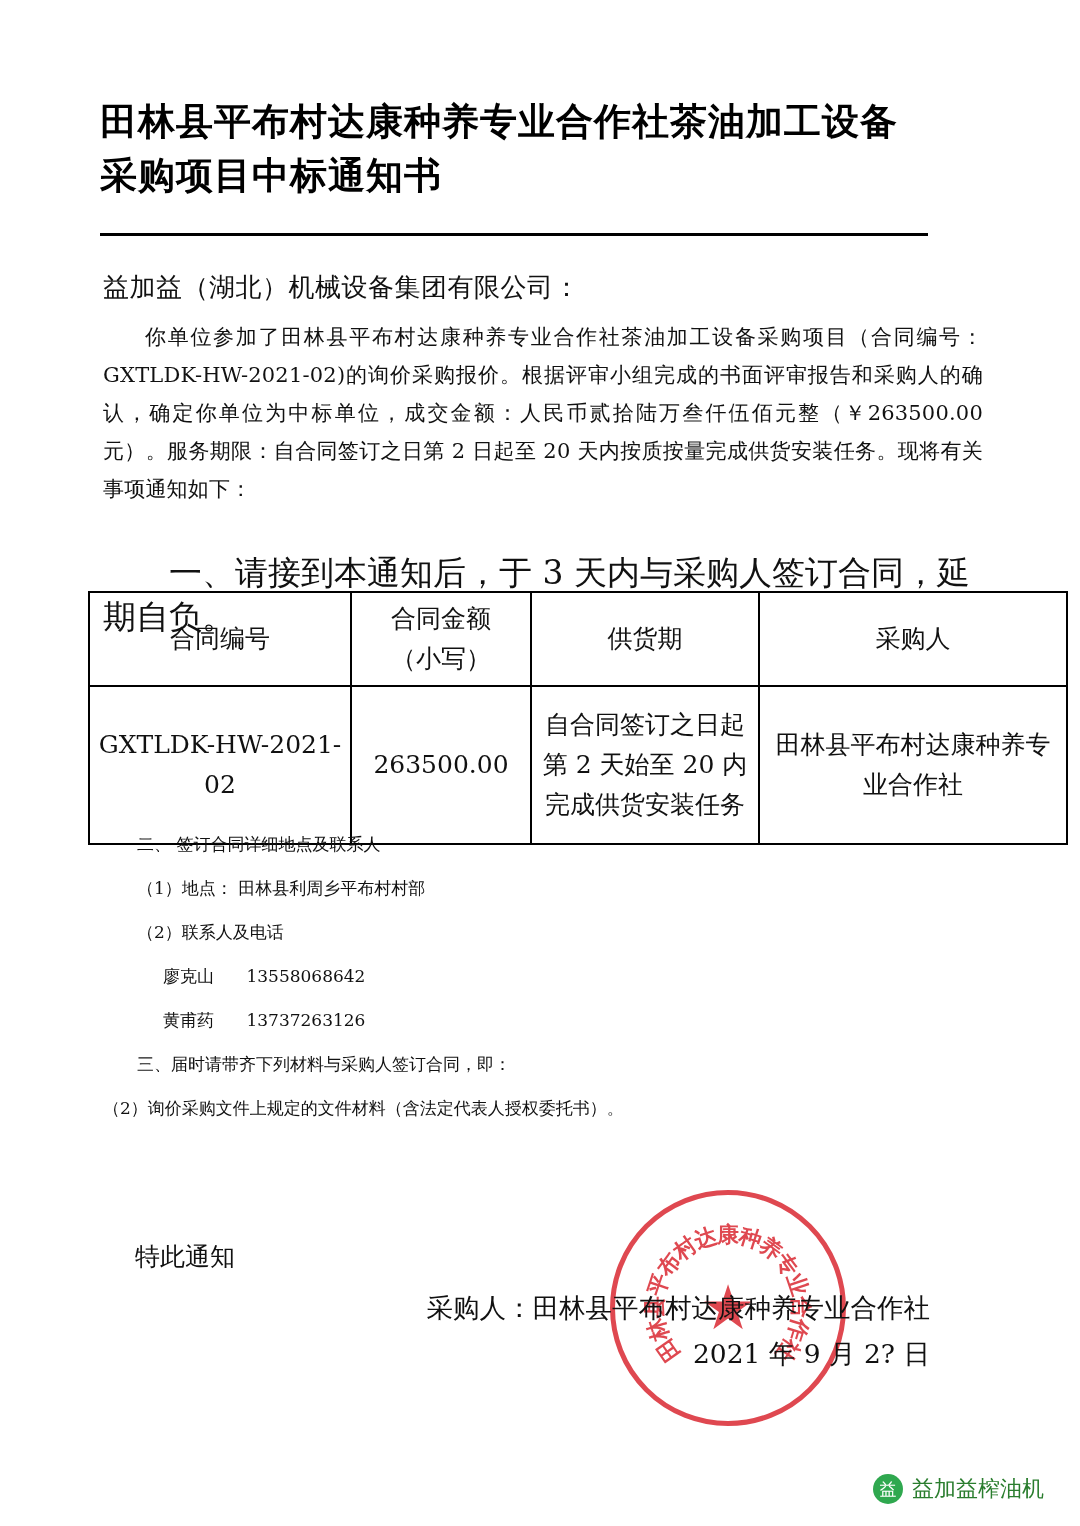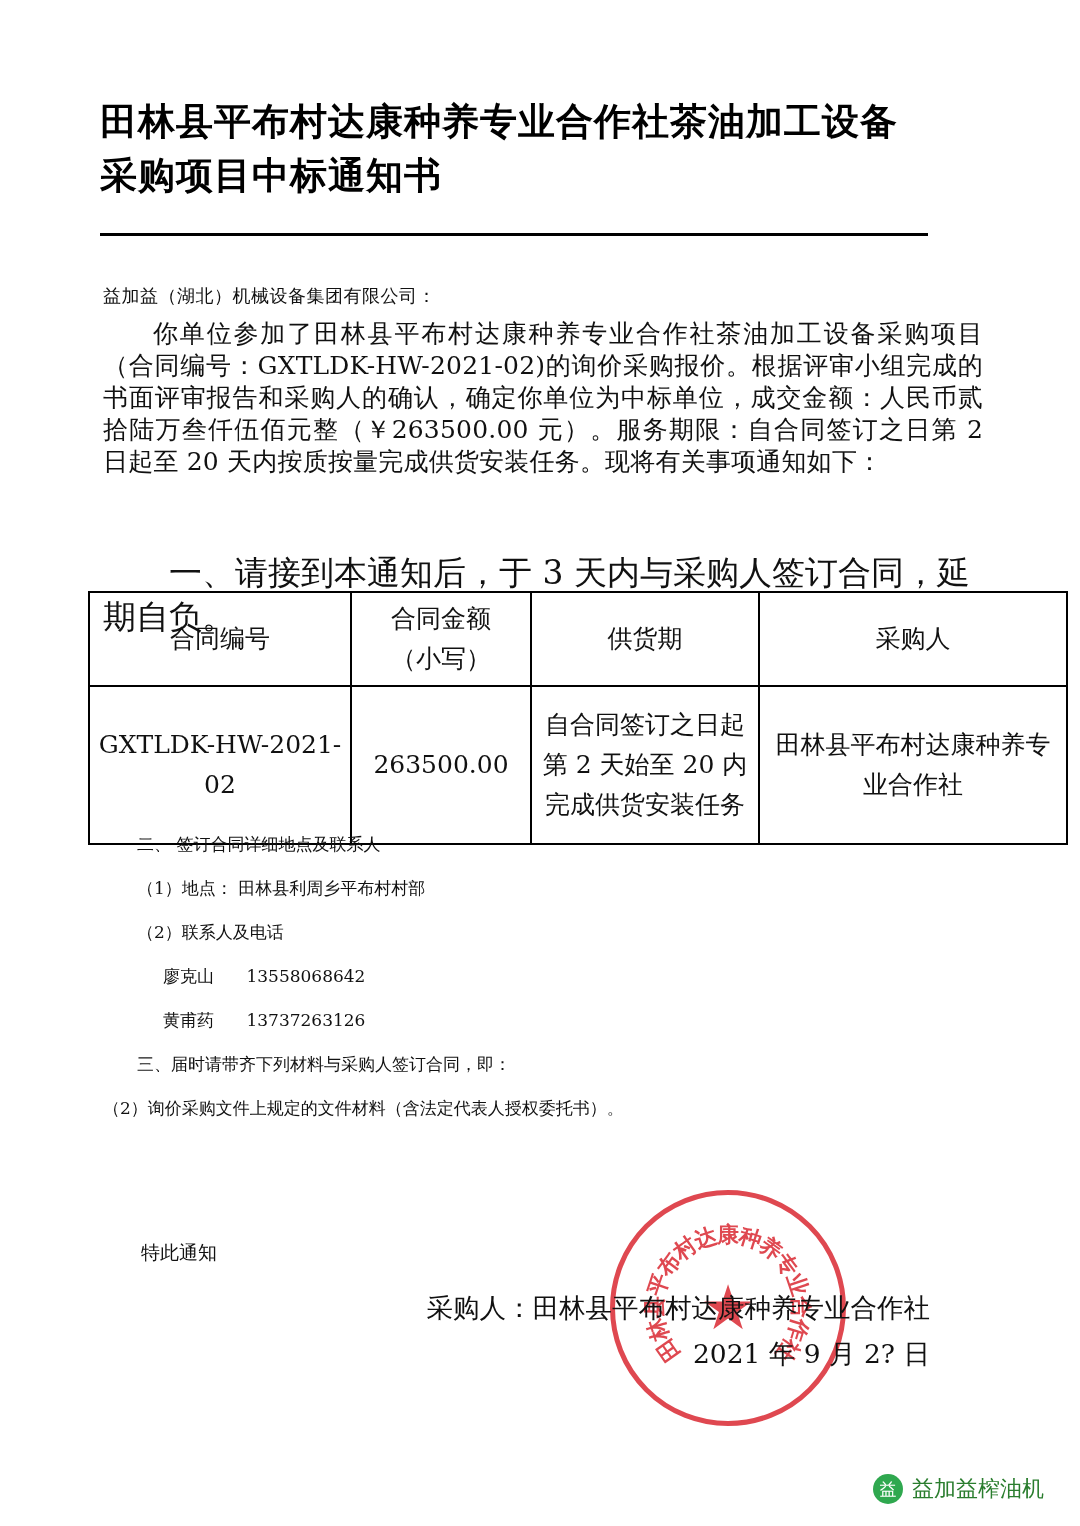--- a/index.html
+++ b/index.html
@@ -35,31 +35,31 @@
     position: absolute;
     left: 100px;
     top: 233px;
     width: 828px;
     height: 3px;
     background: #000;
   }
   .addressee {
     position: absolute;
     left: 103px;
-    top: 284px;
-    font-size: 18px;
+    top: 270px;
+    font-size: 26px;
     letter-spacing: 0.5px;
   }
   .body-text {
     position: absolute;
     left: 103px;
     top: 318px;
     width: 880px;
-    font-size: 25px;
-    line-height: 32px;
+    font-size: 21px;
+    line-height: 38px;
     text-align: justify;
     text-indent: 2em;
     letter-spacing: 0.2px;
   }
   .clause-1 {
     position: absolute;
     left: 103px;
     top: 551px;
     width: 880px;
     font-size: 33px;
@@ -116,23 +116,23 @@
   }
   .after-table .ind0 {
     text-indent: 0;
   }
   .after-table .sub {
     padding-left: 60px;
     text-indent: 0;
   }
   .notice-line {
     position: absolute;
-    left: 103px;
+    left: 85px;
     top: 1240px;
-    font-size: 19px;
+    font-size: 25px;
     text-indent: 2em;
     width: 400px;
   }
   .sign-block {
     position: absolute;
     right: 150px;
     top: 1285px;
     text-align: right;
     font-size: 26.5px;
     line-height: 46px;

